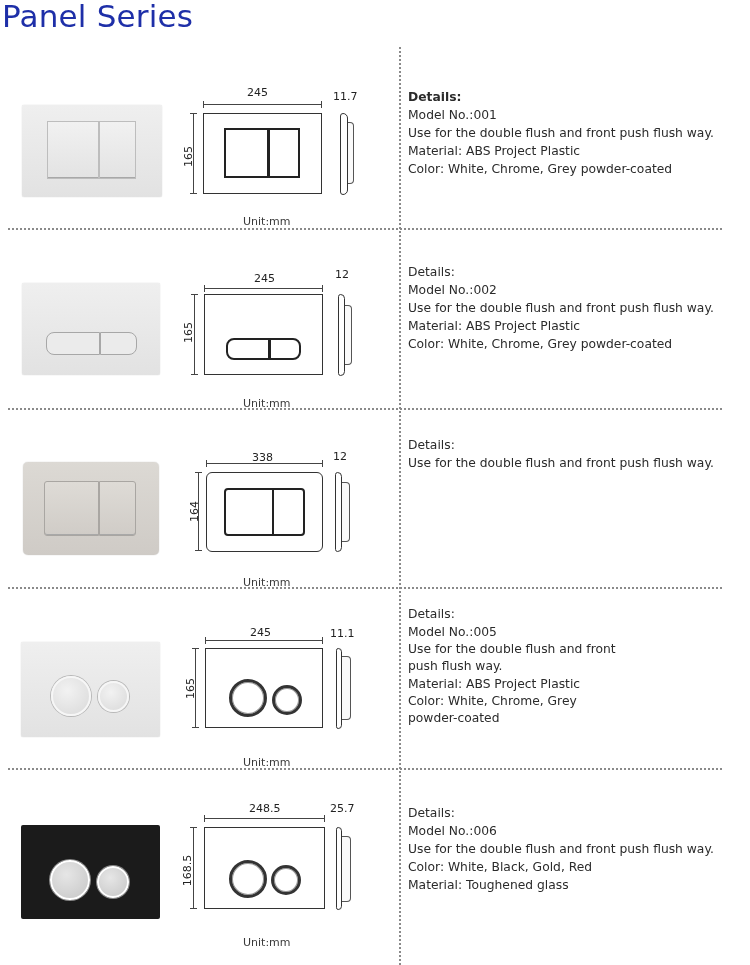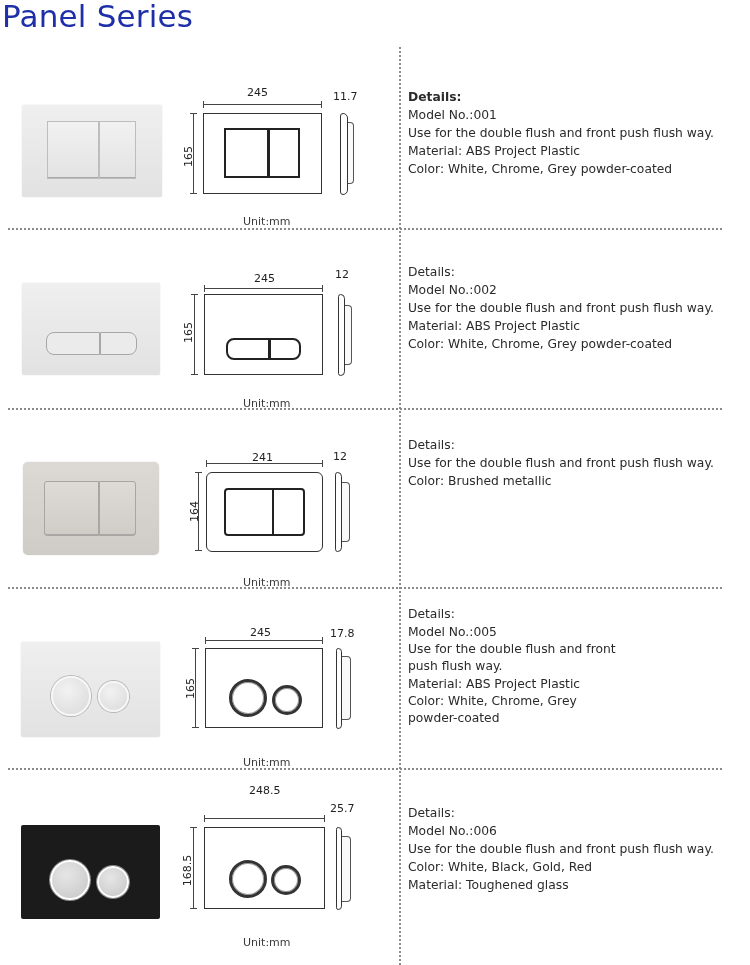--- a/index.html
+++ b/index.html
@@ -127,77 +127,76 @@
   </div>
   <div class="hdivider" style="top:408px;"></div>
 </div>
 
 <div>
   <div class="photo brushed" style="left:23px;top:462px;width:136px;height:93px;">
     <div class="btn-sq brushed" style="left:21px;top:19px;width:55px;height:55px;border-radius:3px 0 0 3px;"></div>
     <div class="btn-sq brushed" style="left:76px;top:19px;width:37px;height:55px;border-radius:0 3px 3px 0;"></div>
   </div>
   <div class="drawing">
-    <div class="dim-label" style="left:252px;top:451px;">241</div>
+    <div class="dim-label" style="left:252px;top:451px;">338</div>
     <div class="dim-h" style="left:206px;top:463px;width:117px;"></div>
     <div class="dim-label vert" style="left:184px;top:505px;">164</div>
     <div class="dim-v" style="left:198px;top:472px;height:79px;"></div>
     <div class="dw-frame" style="left:206px;top:472px;width:117px;height:80px;border-radius:6px;">
       <div class="dw-btn" style="left:17px;top:15px;width:50px;height:48px;border-radius:4px 0 0 4px;"></div>
       <div class="dw-btn" style="left:65px;top:15px;width:33px;height:48px;border-radius:0 4px 4px 0;"></div>
     </div>
     <div class="dim-label" style="left:333px;top:450px;">12</div>
     <div class="side" style="left:335px;top:472px;width:7px;height:80px;"></div>
     <div class="side-inner" style="left:342px;top:482px;width:8px;height:60px;"></div>
   </div>
   <div class="unit" style="left:243px;top:576px;">Unit:mm</div>
   <div class="details" style="top:436px;">
     <div class="hd">Details:</div>
     <div>Use for the double flush and front push flush way.</div>
-    <div>Color: Brushed metallic</div>
   </div>
   <div class="hdivider" style="top:587px;"></div>
 </div>
 
 <div>
   <div class="photo white" style="left:21px;top:642px;width:139px;height:95px;">
     <div class="btn-round" style="left:30px;top:34px;width:40px;height:40px;"></div>
     <div class="btn-round" style="left:77px;top:39px;width:31px;height:31px;"></div>
   </div>
   <div class="drawing">
     <div class="dim-label" style="left:250px;top:626px;">245</div>
     <div class="dim-h" style="left:205px;top:640px;width:118px;"></div>
     <div class="dim-label vert" style="left:180px;top:682px;">165</div>
     <div class="dim-v" style="left:195px;top:648px;height:80px;"></div>
     <div class="dw-frame" style="left:205px;top:648px;width:118px;height:80px;">
       <div class="dw-circle" style="left:23px;top:30px;width:38px;height:38px;"></div>
       <div class="dw-circle" style="left:66px;top:36px;width:30px;height:30px;"></div>
     </div>
-    <div class="dim-label" style="left:330px;top:627px;">17.8</div>
+    <div class="dim-label" style="left:330px;top:627px;">11.1</div>
     <div class="side" style="left:336px;top:648px;width:6px;height:81px;"></div>
     <div class="side-inner" style="left:342px;top:656px;width:9px;height:64px;"></div>
   </div>
   <div class="unit" style="left:243px;top:756px;">Unit:mm</div>
   <div class="details" style="top:605px;">
     <div class="hd">Details:</div>
     <div>Model No.:005</div>
     <div class="wrap">Use for the double flush and front push flush way.</div>
     <div>Material: ABS Project Plastic</div>
     <div class="wrap" style="width:215px;">Color: White, Chrome, Grey powder-coated</div>
   </div>
   <div class="hdivider" style="top:768px;"></div>
 </div>
 
 <div>
   <div class="photo black" style="left:21px;top:825px;width:139px;height:94px;">
     <div class="btn-round onblack" style="left:29px;top:35px;width:40px;height:40px;"></div>
     <div class="btn-round onblack" style="left:76px;top:41px;width:32px;height:32px;"></div>
   </div>
   <div class="drawing">
-    <div class="dim-label" style="left:249px;top:784px;">248.5</div>
+    <div class="dim-label" style="left:249px;top:802px;">248.5</div>
     <div class="dim-h" style="left:204px;top:818px;width:121px;"></div>
     <div class="dim-label vert" style="left:172px;top:864px;">168.5</div>
     <div class="dim-v" style="left:193px;top:827px;height:82px;"></div>
     <div class="dw-frame" style="left:204px;top:827px;width:121px;height:82px;">
       <div class="dw-circle" style="left:24px;top:32px;width:38px;height:38px;"></div>
       <div class="dw-circle" style="left:66px;top:37px;width:30px;height:30px;"></div>
     </div>
     <div class="dim-label" style="left:330px;top:802px;">25.7</div>
     <div class="side" style="left:336px;top:827px;width:6px;height:83px;"></div>
     <div class="side-inner" style="left:342px;top:836px;width:9px;height:66px;"></div>

